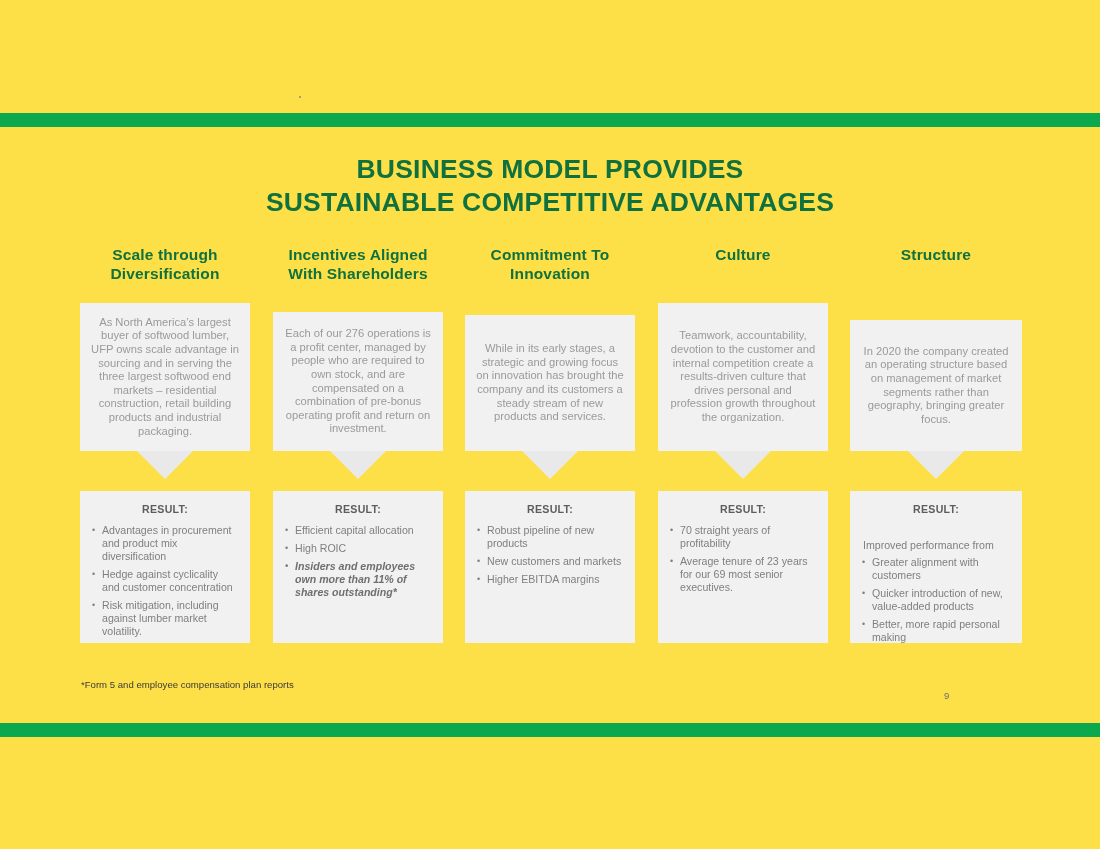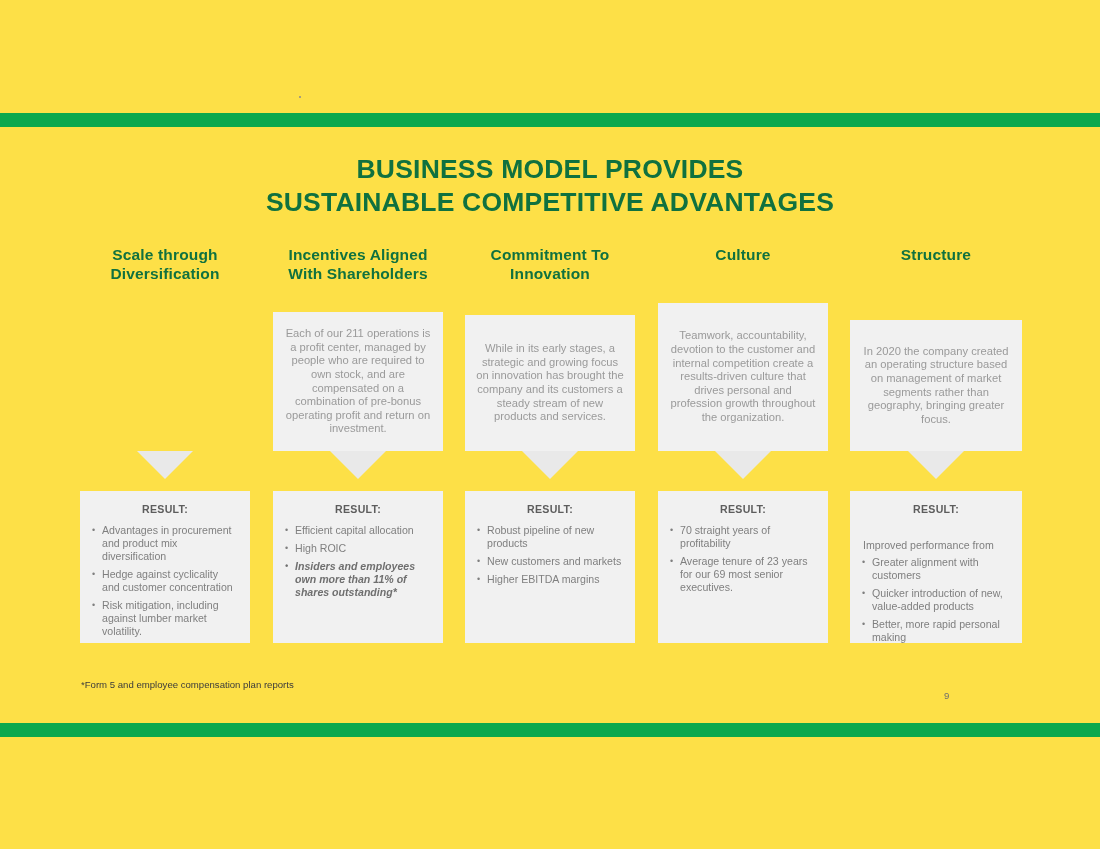--- a/index.html
+++ b/index.html
@@ -132,35 +132,38 @@
   <div class="title">
     <span>BUSINESS MODEL PROVIDES</span>
     <span class="l2">SUSTAINABLE COMPETITIVE ADVANTAGES</span>
   </div>
 
   <div class="columns">
 
     <div class="col c0">
       <div class="col-head">Scale through Diversification</div>
     </div>
+    <div class="desc-box" style="left:80px; top:303px; width:170px; height:148px;">
+      <div class="txt">As North America’s largest buyer of softwood lumber, UFP owns scale advantage in sourcing and in serving the three largest softwood end markets – residential construction, retail building products and industrial packaging.</div>
+    </div>
     <div class="arrow" style="left:137px; top:451px;"></div>
     <div class="result-box" style="left:80px; top:491px; width:170px; height:152px;">
       <div class="result-title">RESULT:</div>
       <ul class="res-list">
         <li>Advantages in procurement and product mix diversification</li>
         <li>Hedge against cyclicality and customer concentration</li>
         <li>Risk mitigation, including against lumber market volatility.</li>
       </ul>
     </div>
 
     <div class="col c1">
       <div class="col-head">Incentives Aligned With Shareholders</div>
     </div>
     <div class="desc-box" style="left:273px; top:312px; width:170px; height:139px;">
-      <div class="txt">Each of our 211 operations is a profit center, managed by people who are required to own stock, and are compensated on a combination of pre-bonus operating profit and return on investment.</div>
+      <div class="txt">Each of our 276 operations is a profit center, managed by people who are required to own stock, and are compensated on a combination of pre-bonus operating profit and return on investment.</div>
     </div>
     <div class="arrow" style="left:330px; top:451px;"></div>
     <div class="result-box" style="left:273px; top:491px; width:170px; height:152px;">
       <div class="result-title">RESULT:</div>
       <ul class="res-list">
         <li>Efficient capital allocation</li>
         <li>High ROIC</li>
         <li class="em">Insiders and employees own more than 11% of shares outstanding*</li>
       </ul>
     </div>

